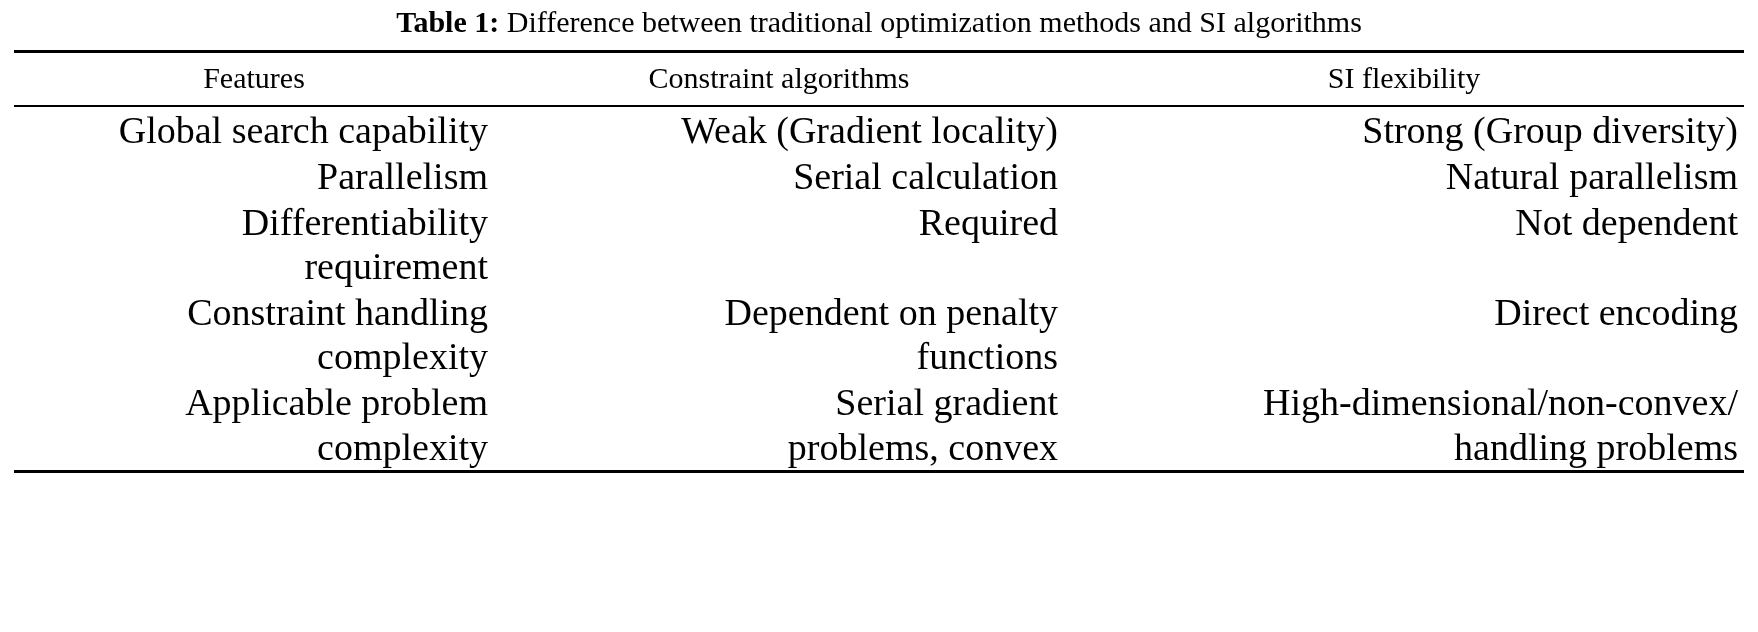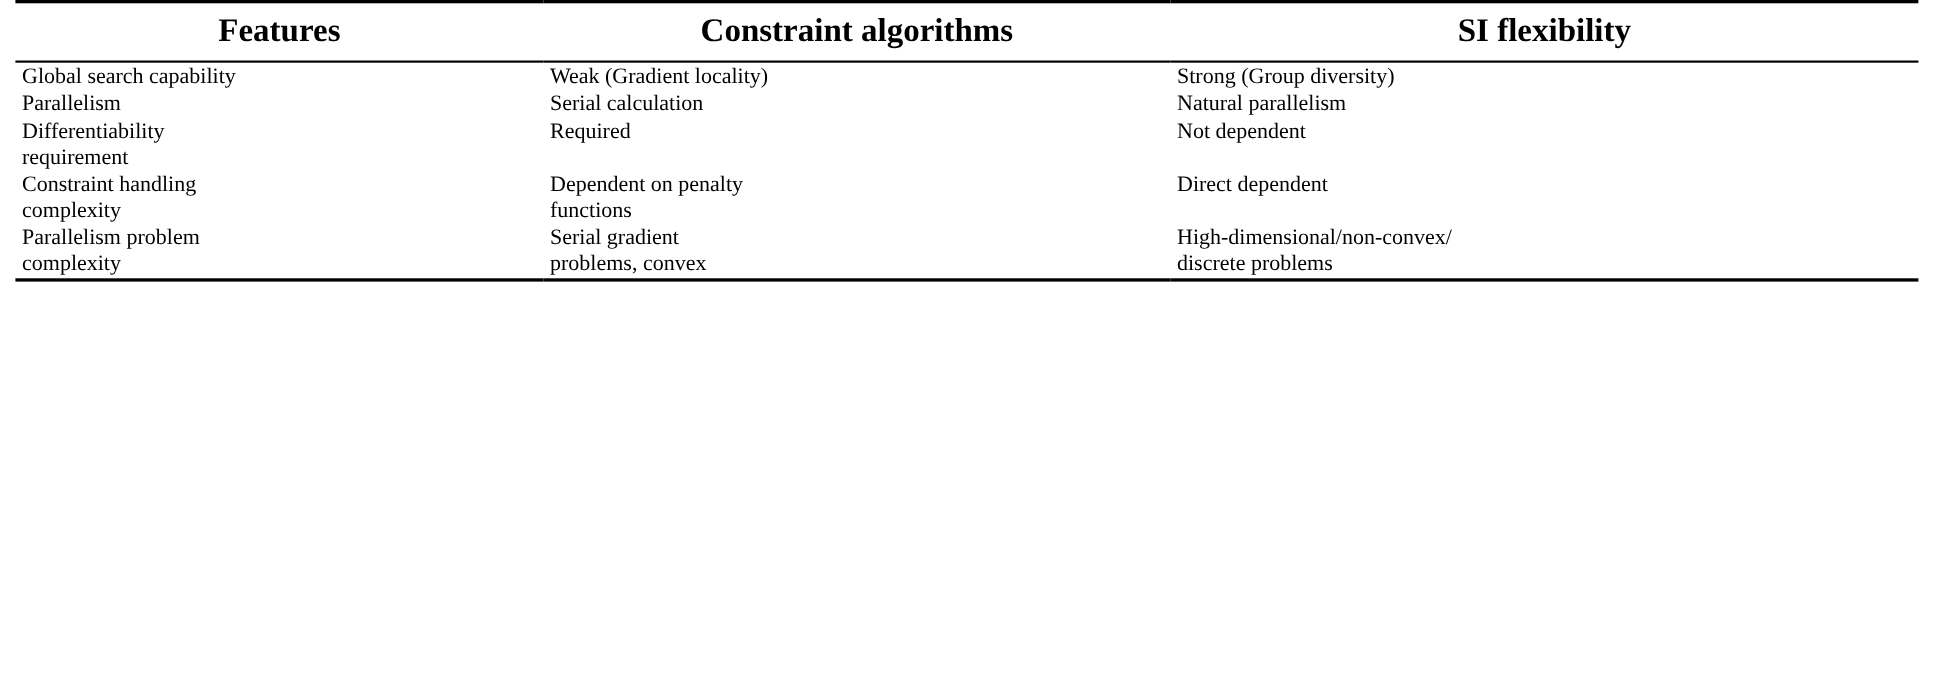--- a/index.html
+++ b/index.html
@@ -56,29 +56,29 @@
   }
   .rule-mid {
     border-top: 2px solid #000;
   }
   .rule-bottom {
     border-top: 3px solid #000;
   }
 
   thead th {
     font-size: 30px;
-    font-weight: bold;
+    font-weight: normal;
     text-align: center;
     padding: 8px 6px 10px 6px;
     white-space: nowrap;
   }
 
   tbody td {
-    font-size: 20px;
-    text-align: left;
+    font-size: 38px;
+    text-align: right;
     padding: 1px 6px;
     line-height: 1.16;
     vertical-align: top;
   }
 
   col.c1 { width: 480px; }
   col.c2 { width: 570px; }
   col.c3 { width: 680px; }
 
   .cell-lines {
@@ -86,20 +86,24 @@
   }
   .cell-lines span {
     display: block;
   }
 </style>
 </head>
 <body>
 
 <div class="page">
 
+  <div class="caption">
+    <span class="caption-label">Table 1:</span>
+    <span class="caption-text">Difference between traditional optimization methods and SI algorithms</span>
+  </div>
 
   <table class="tbl">
     <colgroup>
       <col class="c1">
       <col class="c2">
       <col class="c3">
     </colgroup>
     <thead>
       <tr class="rule-top">
           <td colspan="3"></td>
@@ -177,42 +181,42 @@
           </span>
         </td>
         <td>
           <span class="cell-lines">
             <span>Dependent on penalty</span>
             <span>functions</span>
           </span>
         </td>
         <td>
           <span class="cell-lines">
-            <span>Direct dependent</span>
-          </span>
-        </td>
-      </tr>
-
-      <tr>
-        <td>
-          <span class="cell-lines">
-            <span>Parallelism problem</span>
+            <span>Direct encoding</span>
+          </span>
+        </td>
+      </tr>
+
+      <tr>
+        <td>
+          <span class="cell-lines">
+            <span>Applicable problem</span>
             <span>complexity</span>
           </span>
         </td>
         <td>
           <span class="cell-lines">
             <span>Serial gradient</span>
             <span>problems, convex</span>
           </span>
         </td>
         <td>
           <span class="cell-lines">
             <span>High-dimensional/non-convex/</span>
-            <span>discrete problems</span>
+            <span>handling problems</span>
           </span>
         </td>
       </tr>
 
       <tr class="rule-bottom">
           <td colspan="3"></td>
         </tr>
     </tbody>
   </table>
 

